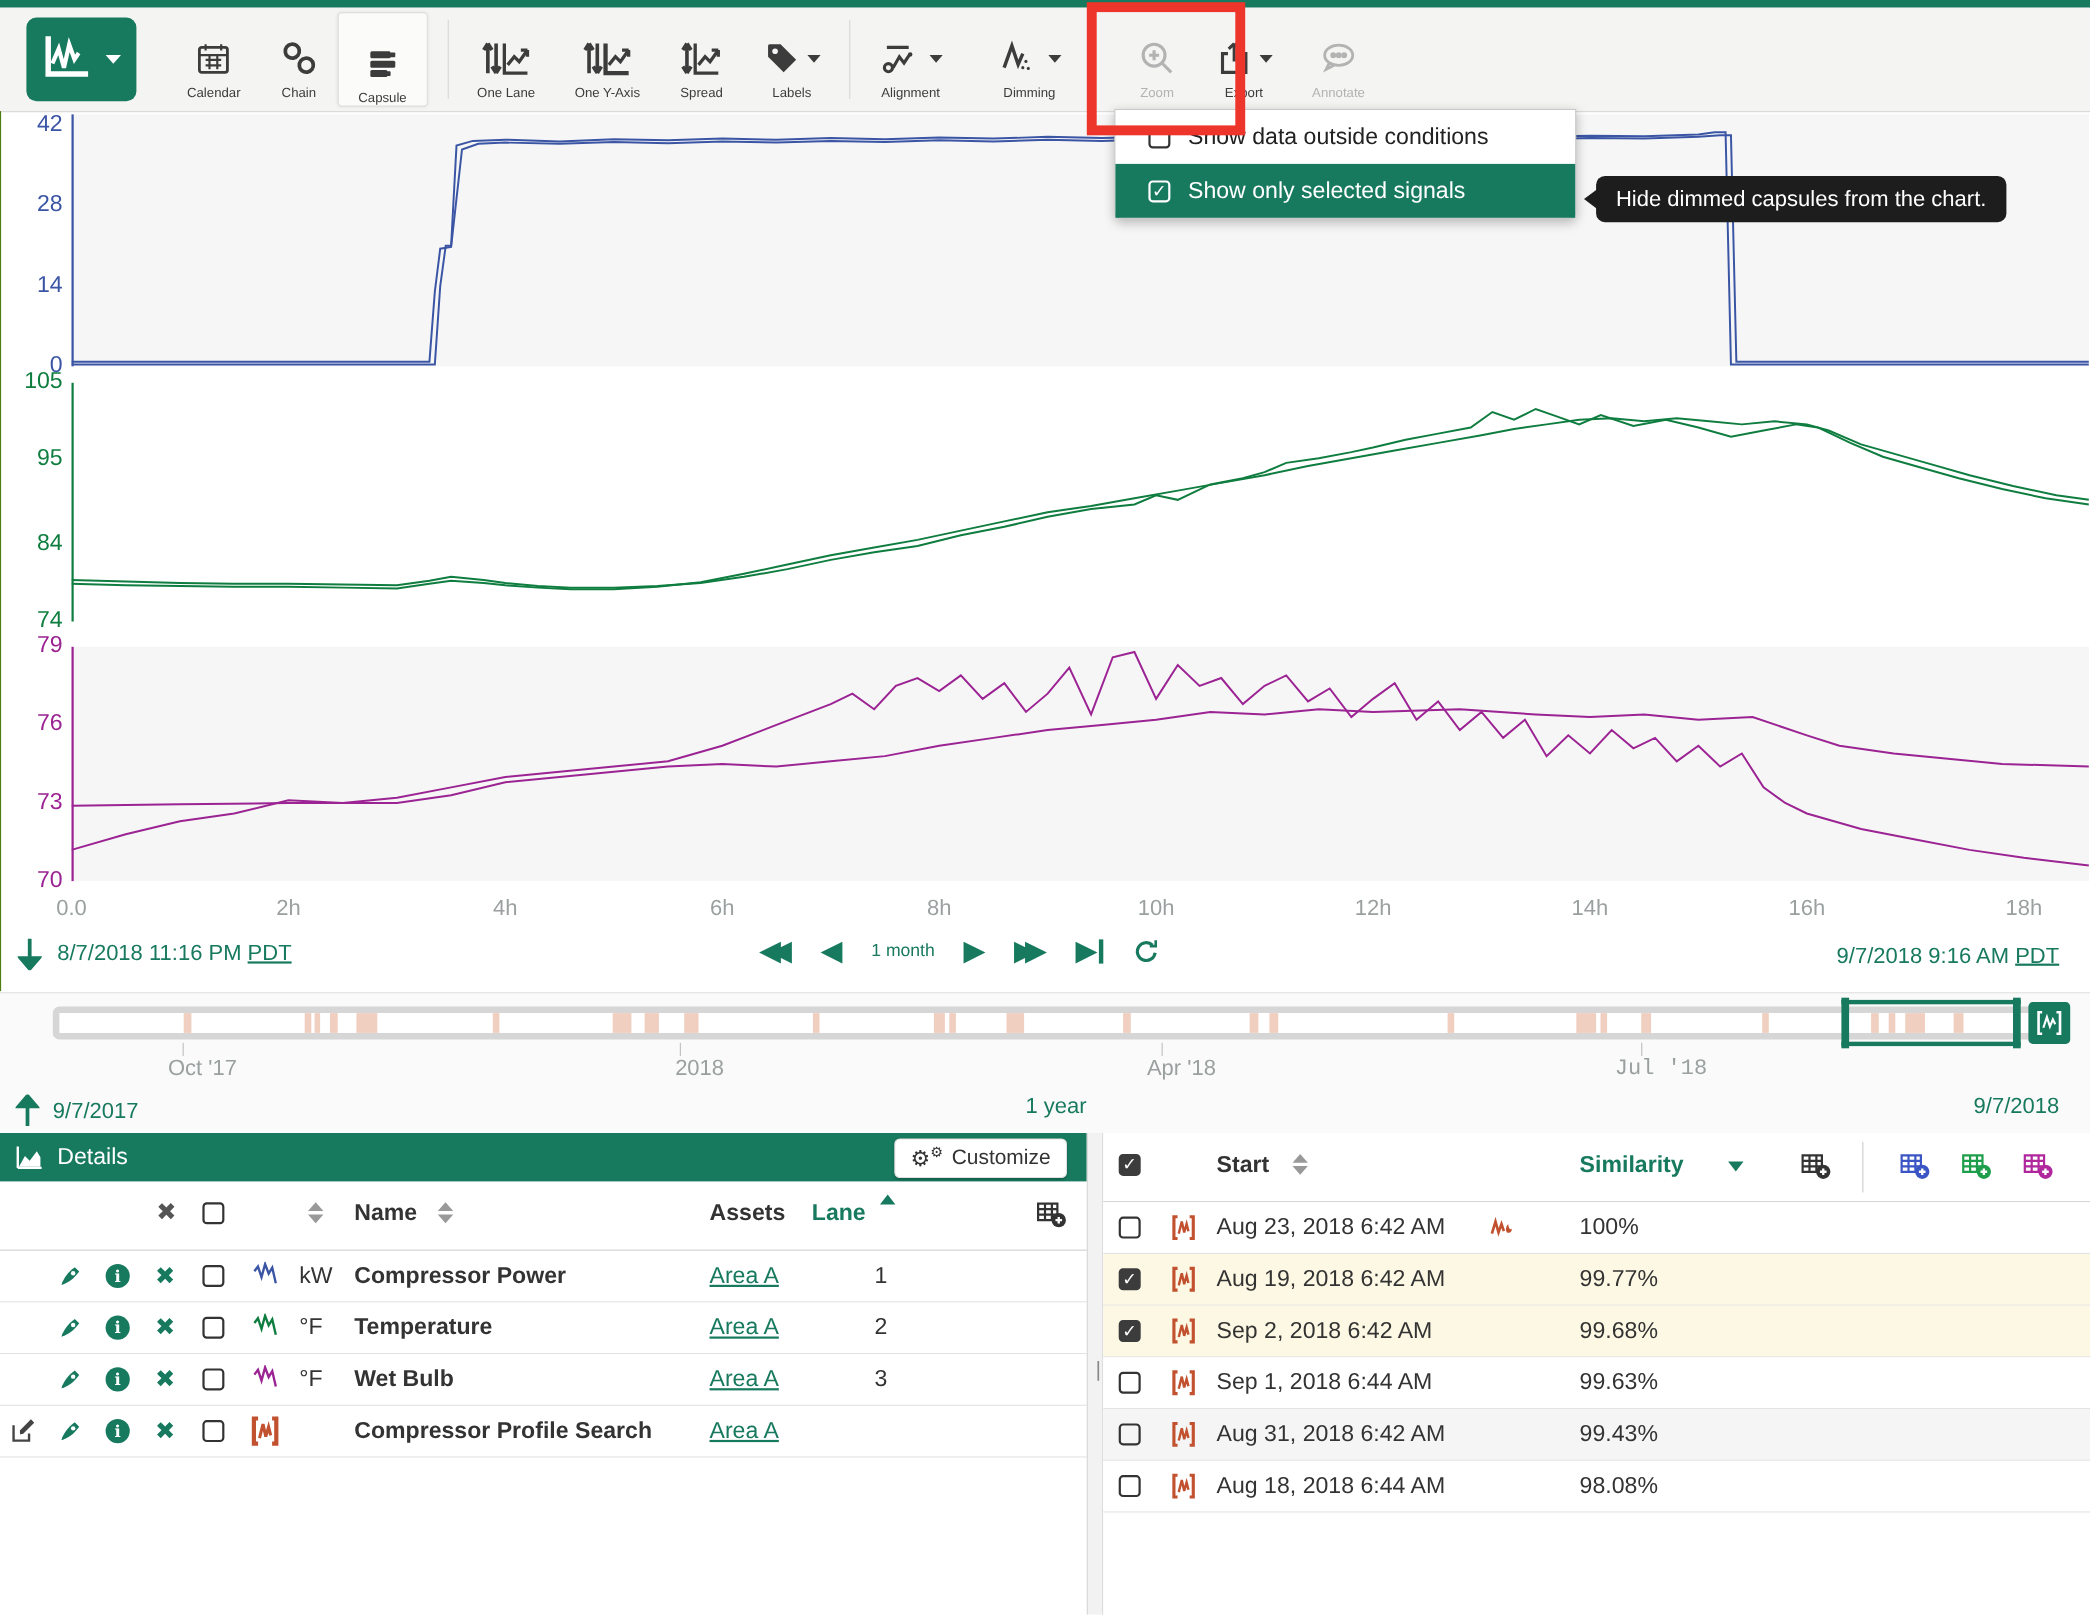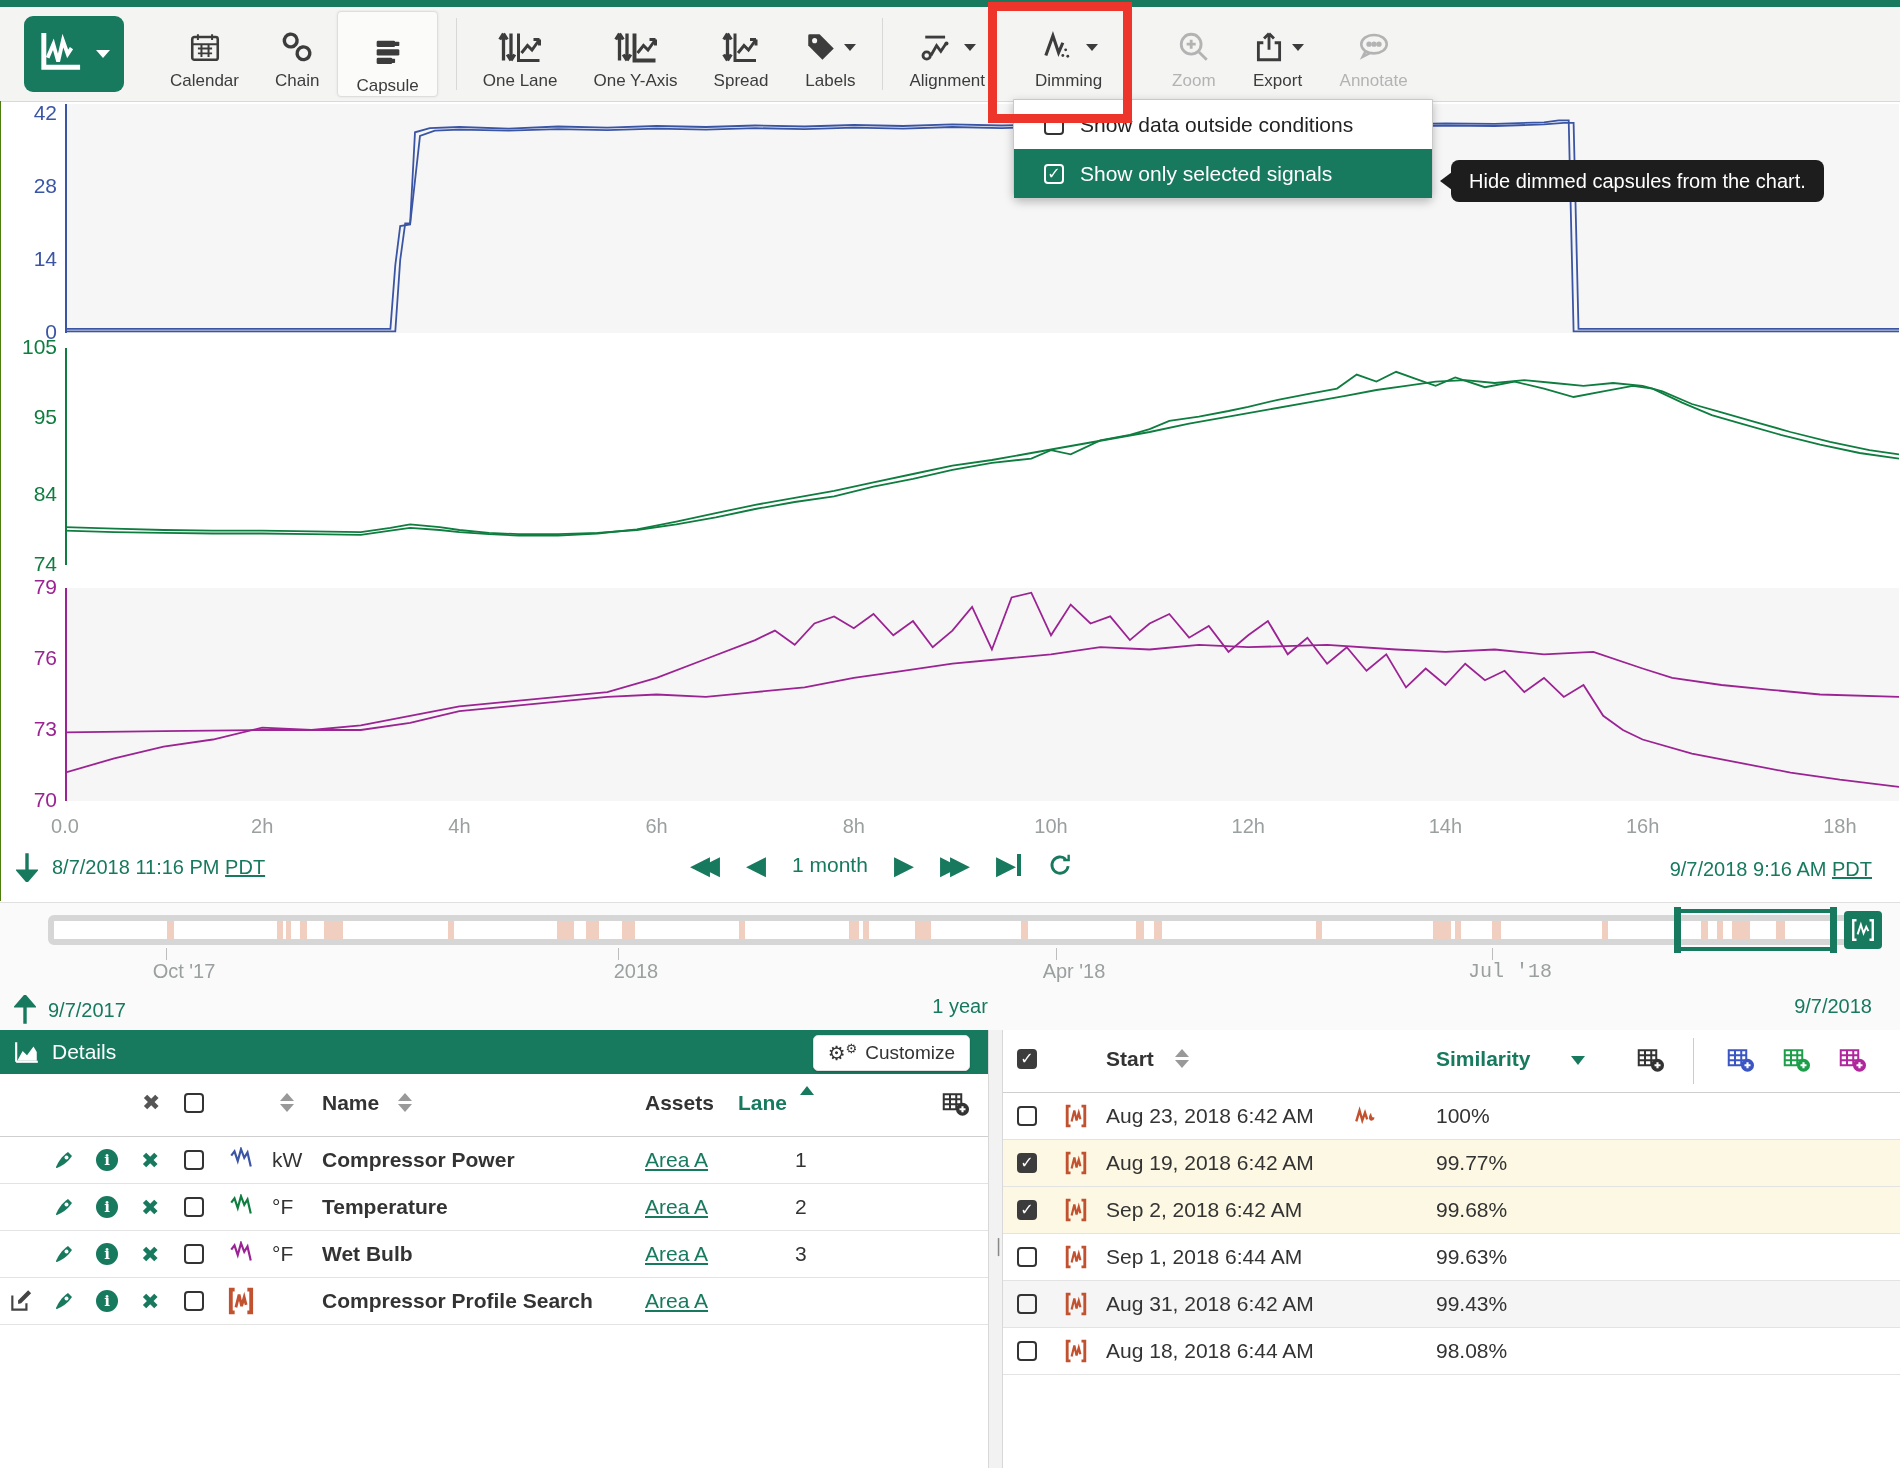--- a/index.html
+++ b/index.html
@@ -8,21 +8,21 @@
   .abs{position:absolute;}
   
   #topstrip{left:0;top:0;width:1900px;height:7px;background:#17795E;}
   #toolbar{left:0;top:7px;width:1900px;height:94px;background:#f4f4f3;border-bottom:1px solid #d9d9d9;
            display:flex;align-items:center;}
   .tprimary{width:100px;height:76px;margin-left:24px;background:#17795E;border-radius:9px;
             display:flex;align-items:center;justify-content:center;gap:6px;cursor:pointer;}
   .tbtn{display:flex;flex-direction:column;align-items:center;justify-content:flex-end;
         height:74px;padding:0 18px;cursor:pointer;}
   .tbtn .ticon{height:44px;display:flex;align-items:center;justify-content:center;color:#3c3c3c;}
-  .tbtn .tlabel{font-size:17px;color:#3c3c3c;margin-top:2px;white-space:nowrap;}
+  .tbtn .tlabel{font-size:12px;color:#3c3c3c;margin-top:2px;white-space:nowrap;}
   .tbtn.disabled .ticon, .tbtn.disabled .tlabel{color:#b3b3b3;}
   .tbtn.selected{background:#fbfbfa;border:1px solid #dedede;border-radius:4px;height:84px;
                  box-shadow:0 0 3px rgba(0,0,0,.08);}
   .tsep{width:1px;height:72px;background:#d8d8d8;margin:0 8px;}
   .caret{display:inline-block;width:0;height:0;border-left:6px solid transparent;
          border-right:6px solid transparent;border-top:7px solid #3c3c3c;margin-left:6px;}
   .caret.white{border-top-color:#fff;}
   
   #redbox{left:988px;top:2px;width:126px;height:103px;border:9px solid #ee352b;z-index:40;pointer-events:none;}
   
@@ -49,21 +49,21 @@
   .yaxisline{position:absolute;width:2px;top:0;bottom:0;left:0;}
   .ylab{position:absolute;width:56px;text-align:right;font-size:21px;font-weight:500;}
   .xlab{position:absolute;top:812px;font-size:20px;color:#9a9f9f;transform:translateX(-50%);}
   
   .navrow{font-size:20px;color:#17795E;font-weight:500;}
   .navlink{text-decoration:underline;cursor:pointer;}
   .navbtns{left:690px;top:852px;display:flex;align-items:center;gap:26px;color:#17795E;}
   .navbtns .nbtn{cursor:pointer;font-family:"DejaVu Sans",sans-serif;font-size:26px;line-height:1;display:flex;align-items:center;}
   .dbl{letter-spacing:-10px;padding-right:10px;}
   .skipbar{display:inline-block;width:4px;height:22px;background:#17795E;margin-left:1px;}
-  #stepLabel{font-size:21px;font-weight:500;}
+  #stepLabel{font-size:16px;font-weight:500;}
   
   #bottombg{left:0;top:902px;width:1900px;height:128px;background:#fafafa;border-top:1px solid #e0e0e0;}
   #track{left:48px;top:915px;width:1810px;height:30px;background:#fff;border-top:6px solid #d6d6d6;
          border-bottom:6px solid #d6d6d6;border-left:6px solid #d6d6d6;border-right:6px solid #d6d6d6;
          border-radius:6px;box-sizing:border-box;}
   .stripe{position:absolute;top:0;bottom:0;background:#f1cfc0;}
   #selbox{left:1674px;top:909px;width:163px;height:42px;border-top:4px solid #17795E;border-bottom:4px solid #17795E;box-sizing:border-box;z-index:5;}
   .selbar{position:absolute;top:-6px;bottom:-6px;width:7px;background:#17795E;}
   #selzoombtn{left:1844px;top:911px;width:38px;height:38px;background:#17795E;border-radius:4px;z-index:6;
               display:flex;align-items:center;justify-content:center;cursor:pointer;}

